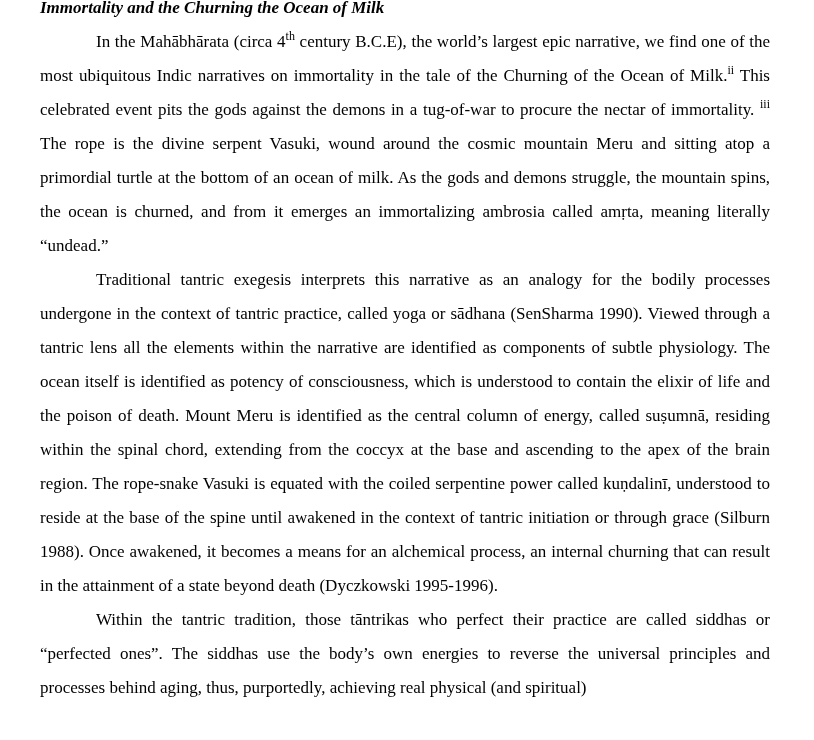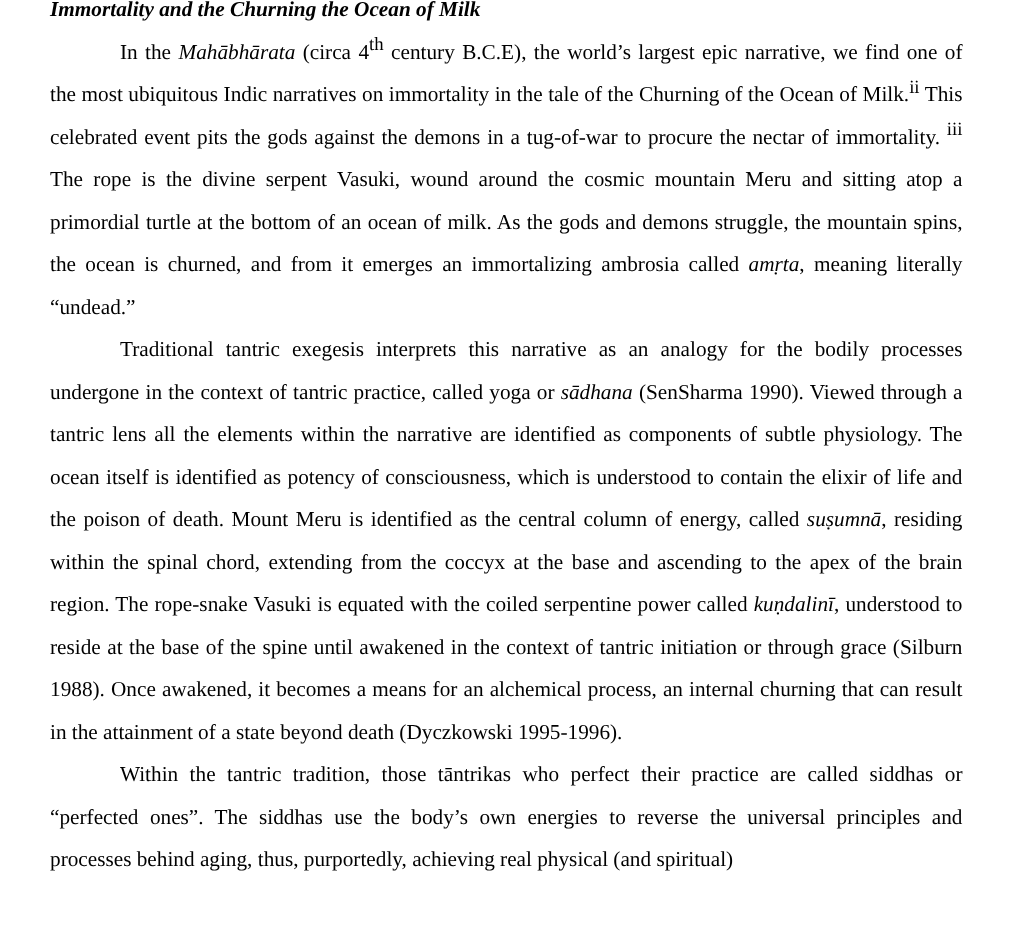--- a/index.html
+++ b/index.html
@@ -27,24 +27,23 @@
     font-weight: bold;
     font-style: italic;
     text-align: left;
   }
   .page p {
     margin: 0;
     text-indent: 56px;
     text-align: justify;
   }
   .it {
-    font-style: italic;
   }
   .sup {
-    font-size: 15px;
+    font-size: 12px;
     line-height: 0;
     vertical-align: super;
   }
 </style>
 </head>
 <body>
 
 <div class="page">
 
   <div class="doc-title">Immortality and the Churning the Ocean of Milk</div>

